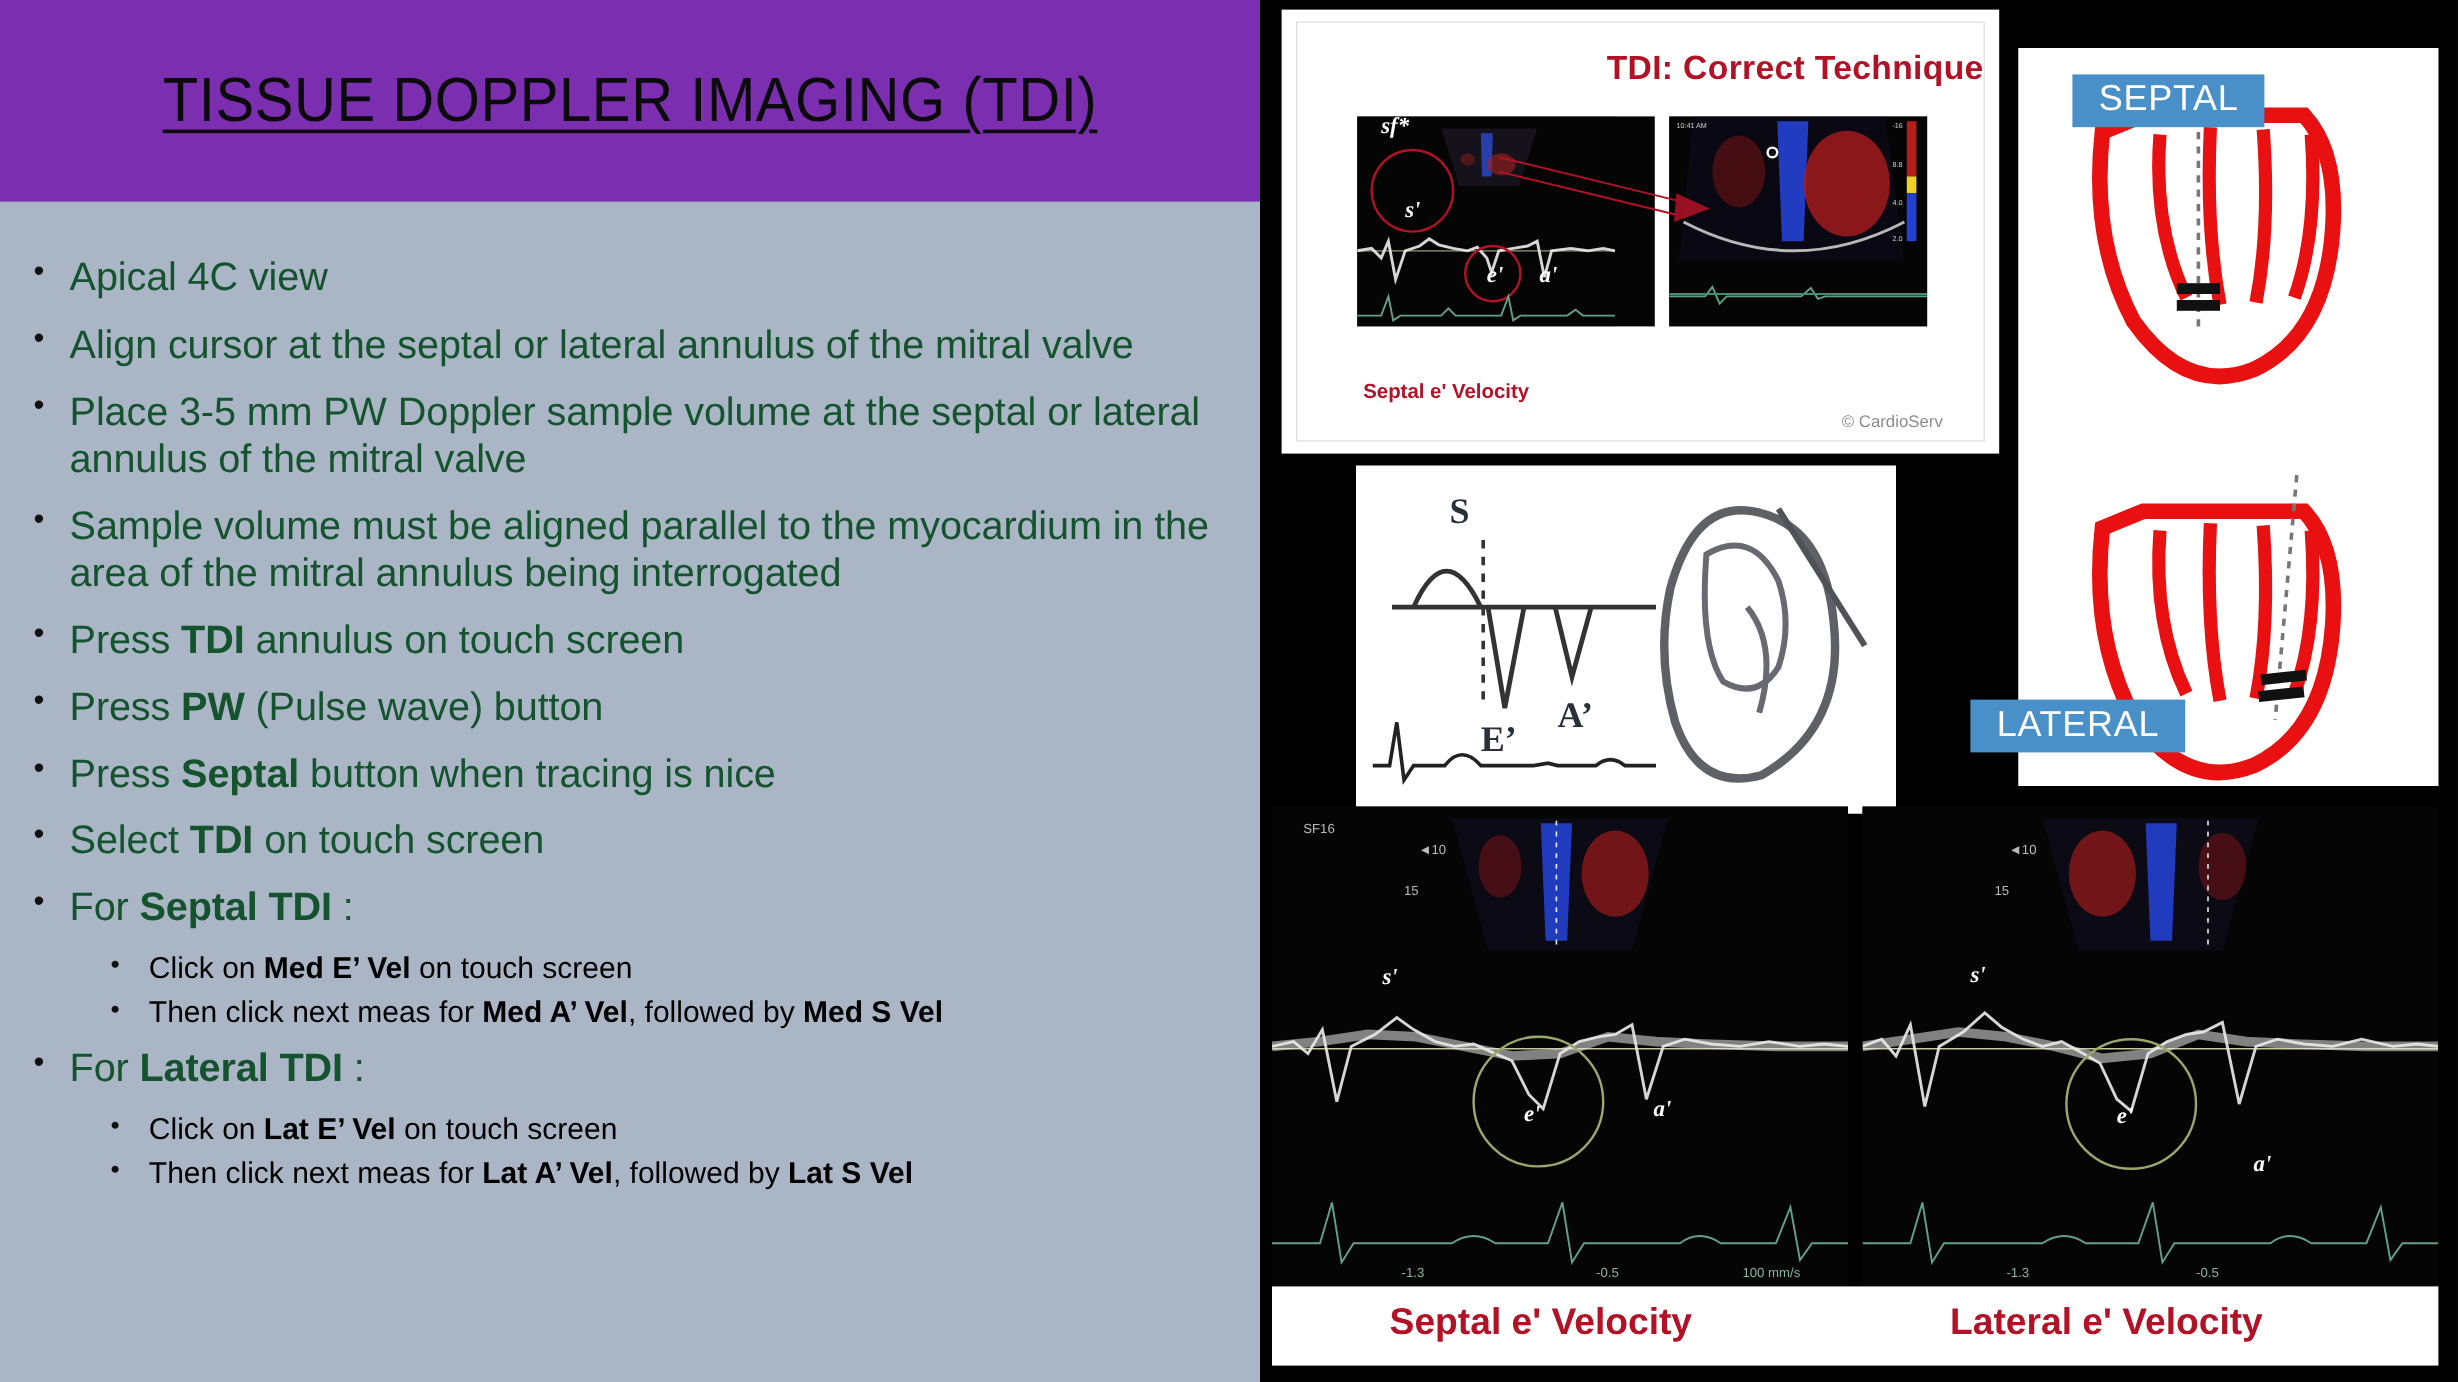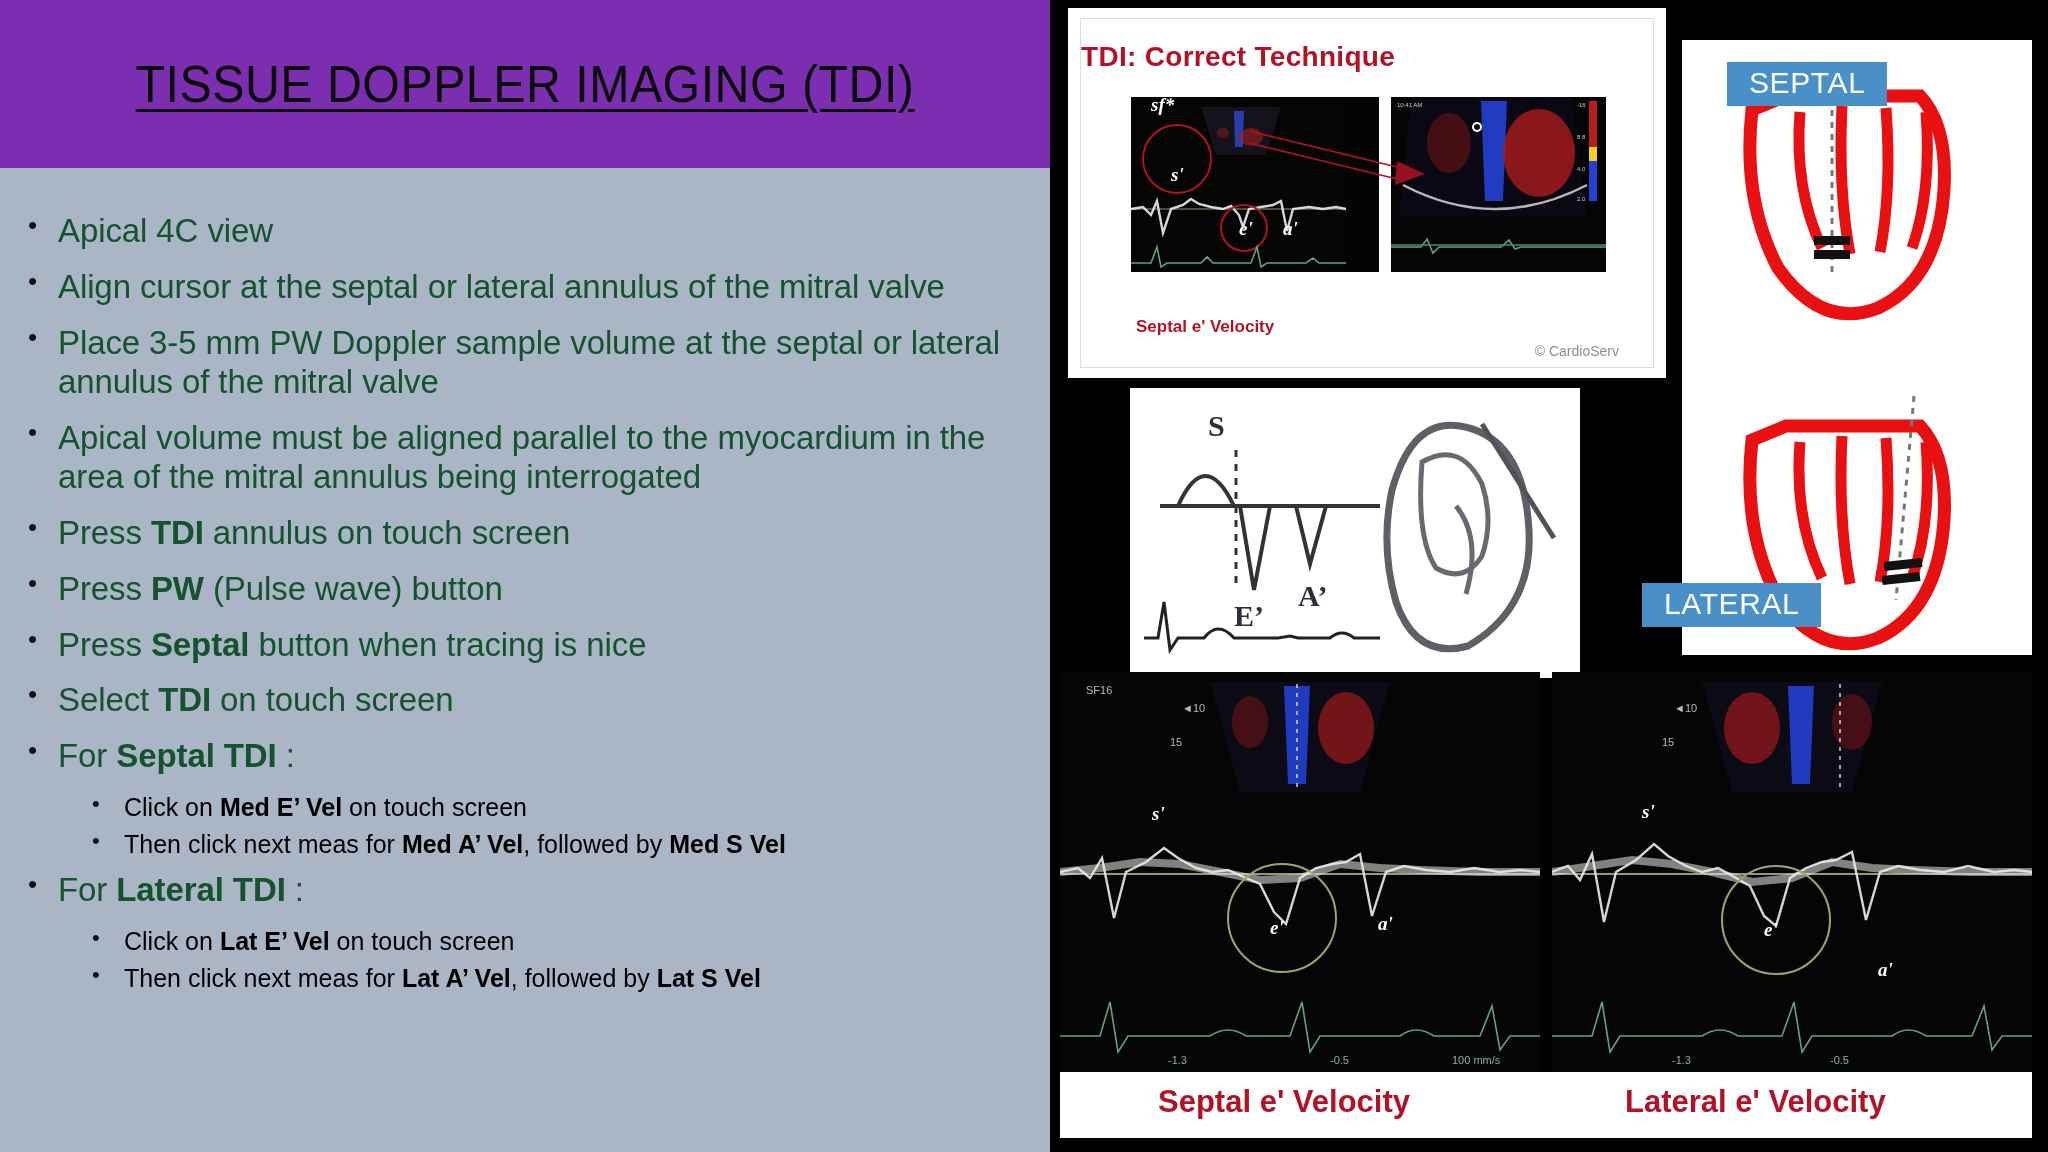--- a/index.html
+++ b/index.html
@@ -83,21 +83,21 @@
     width: 598px; height: 370px;
     background: #ffffff;
     padding: 10px 12px;
   }
   .card-technique-inner {
     position: relative; width: 100%; height: 100%;
     border: 1px solid #dcdcdc; background: #fff;
   }
   .tech-title {
     position: absolute; left: 0; right: 0; top: 22px;
-    text-align: left;
+    text-align: right;
     color: #b11226; font-size: 28px; font-weight: 600;
     letter-spacing: 0.3px;
   }
   .us-left {
     position: absolute; left: 50px; top: 78px;
     width: 248px; height: 175px; background: #040404;
     overflow: hidden;
   }
   .us-right {
     position: absolute; left: 310px; top: 78px;
@@ -189,21 +189,21 @@
 
       <div class="b1">
         <span>Align cursor at the septal or lateral annulus of the mitral valve</span>
       </div>
 
       <div class="b1">
         <span>Place 3-5 mm PW Doppler sample volume at the septal or lateral annulus of the mitral valve</span>
       </div>
 
       <div class="b1">
-        <span>Apical volume must be aligned parallel to the myocardium in the area of the mitral annulus being interrogated</span>
+        <span>Sample volume must be aligned parallel to the myocardium in the area of the mitral annulus being interrogated</span>
       </div>
 
       <div class="b1">
         <span>Press </span><b>TDI</b><span> annulus on touch screen</span>
       </div>
 
       <div class="b1">
         <span>Press </span><b>PW</b><span> (Pulse wave) button</span>
       </div>
 

